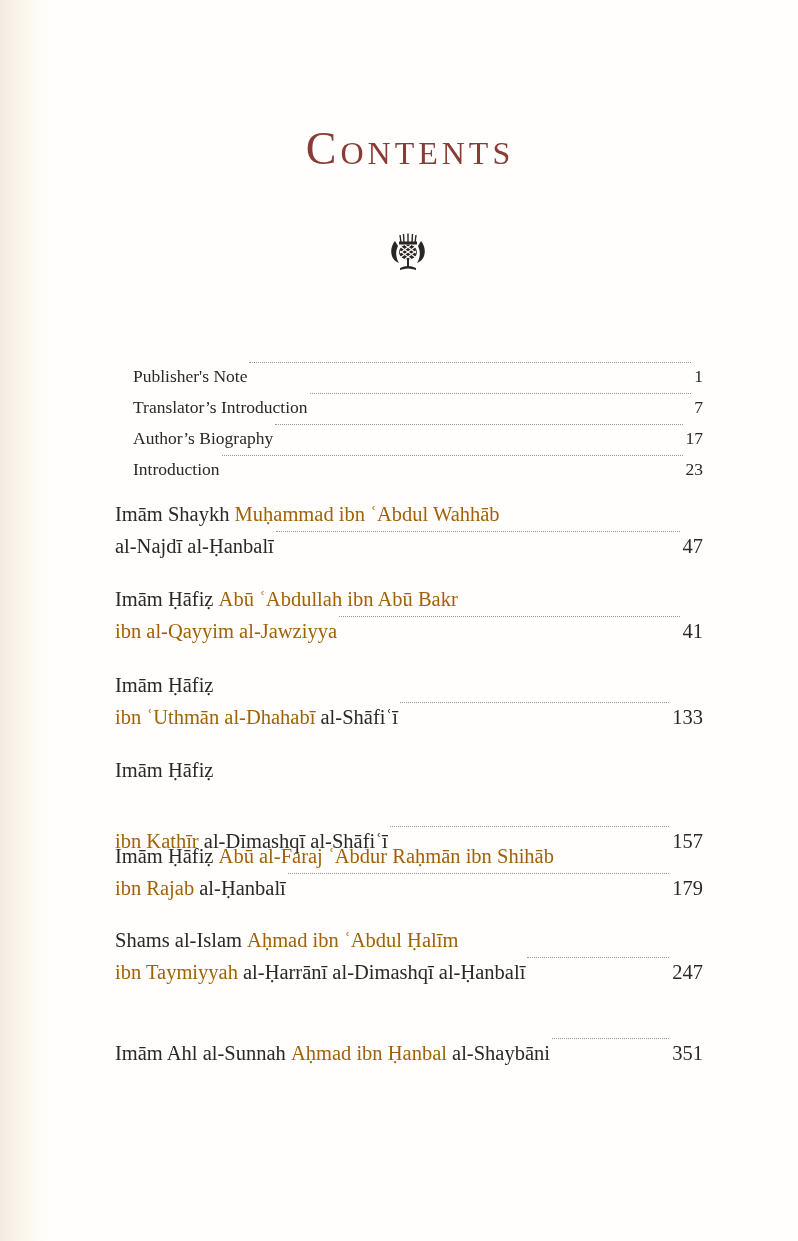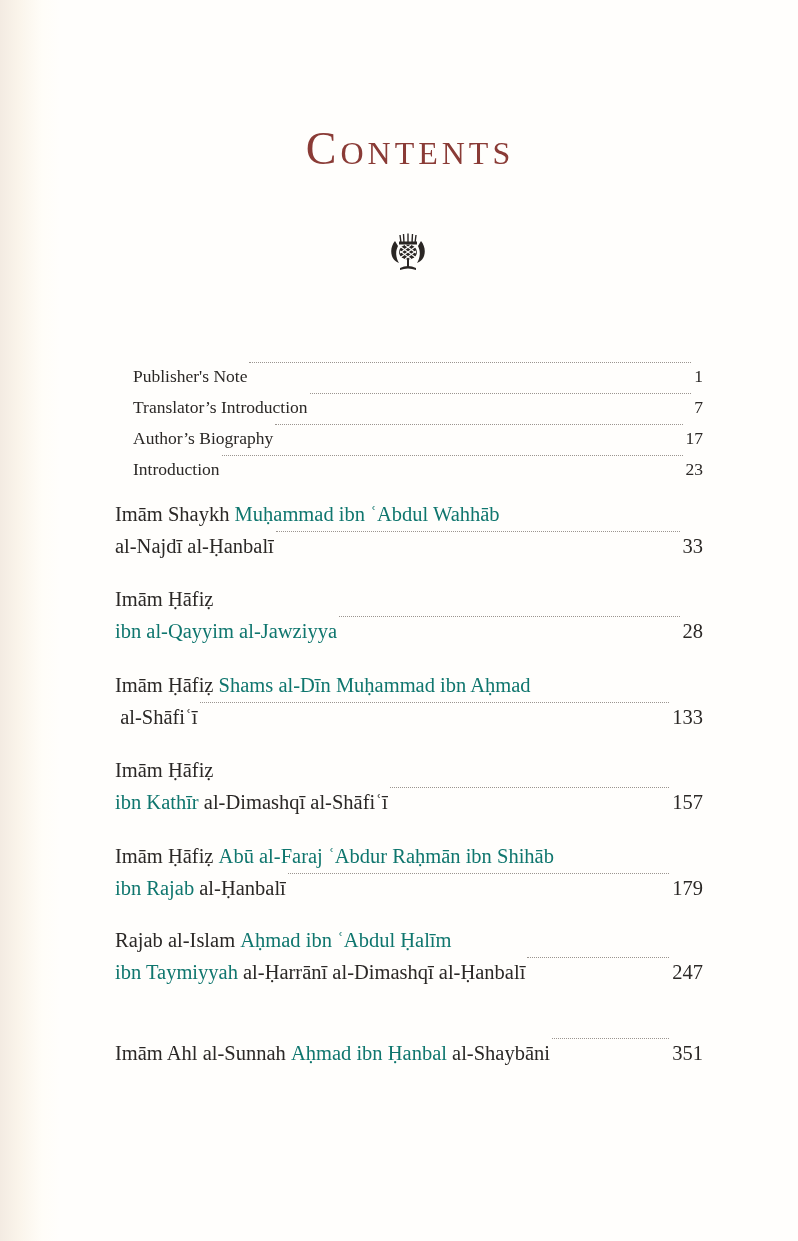--- a/index.html
+++ b/index.html
@@ -71,21 +71,21 @@
     border-bottom: 1px dotted #9b9590;
     margin: 0 3px 0 2px;
     transform: translateY(-4px);
     min-width: 10px;
   }
   .page-num {
     flex: 0 0 auto;
     text-align: right;
   }
   .name {
-    color: #0f766e;
+    color: #a16207;
   }
   .plain {
     color: #2b2826;
   }
   .sp { white-space: pre; }
 </style>
 </head>
 <body>
 
 <div class="spine-shade"></div>
@@ -148,52 +148,53 @@
   <div class="main">
 
     <div>
       <div class="entry-line" style="top:503px">
         <span class="plain sp">Imām Shaykh </span>
           <span class="name">Muḥammad ibn ʿAbdul Wahhāb</span>
       </div>
       <div class="entry-line" style="top:535px">
         <span class="plain sp">al-Najdī al-Ḥanbalī</span>
         <span class="leader"></span>
-        <span class="page-num">33</span>
+        <span class="page-num">47</span>
       </div>
     </div>
 
     <div>
       <div class="entry-line" style="top:588px">
         <span class="plain sp">Imām Ḥāfiẓ </span>
+          <span class="name">Abū ʿAbdullah ibn Abū Bakr</span>
       </div>
       <div class="entry-line" style="top:620px">
         <span class="name sp">ibn al-Qayyim al-Jawziyya</span>
         <span class="leader"></span>
-        <span class="page-num">28</span>
+        <span class="page-num">41</span>
       </div>
     </div>
 
     <div>
       <div class="entry-line" style="top:674px">
         <span class="plain sp">Imām Ḥāfiẓ </span>
-          <span class="name">Shams al-Dīn Muḥammad ibn Aḥmad</span>
       </div>
       <div class="entry-line" style="top:706px">
+        <span class="name sp">ibn ʿUthmān al-Dhahabī</span>
           <span class="plain sp"> al-Shāfiʿī</span>
         <span class="leader"></span>
         <span class="page-num">133</span>
       </div>
     </div>
 
     <div>
       <div class="entry-line" style="top:759px">
         <span class="plain sp">Imām Ḥāfiẓ </span>
       </div>
-      <div class="entry-line" style="top:791px">
+      <div class="entry-line" style="top:830px">
         <span class="name sp">ibn Kathīr</span>
           <span class="plain sp"> al-Dimashqī al-Shāfiʿī</span>
         <span class="leader"></span>
         <span class="page-num">157</span>
       </div>
     </div>
 
     <div>
       <div class="entry-line" style="top:845px">
         <span class="plain sp">Imām Ḥāfiẓ </span>
@@ -202,21 +203,21 @@
       <div class="entry-line" style="top:877px">
         <span class="name sp">ibn Rajab</span>
           <span class="plain sp"> al-Ḥanbalī</span>
         <span class="leader"></span>
         <span class="page-num">179</span>
       </div>
     </div>
 
     <div>
       <div class="entry-line" style="top:929px">
-        <span class="plain sp">Rajab al-Islam </span>
+        <span class="plain sp">Shams al-Islam </span>
           <span class="name">Aḥmad ibn ʿAbdul Ḥalīm</span>
       </div>
       <div class="entry-line" style="top:961px">
         <span class="name sp">ibn Taymiyyah</span>
           <span class="plain sp"> al-Ḥarrānī al-Dimashqī al-Ḥanbalī</span>
         <span class="leader"></span>
         <span class="page-num">247</span>
       </div>
     </div>
 

